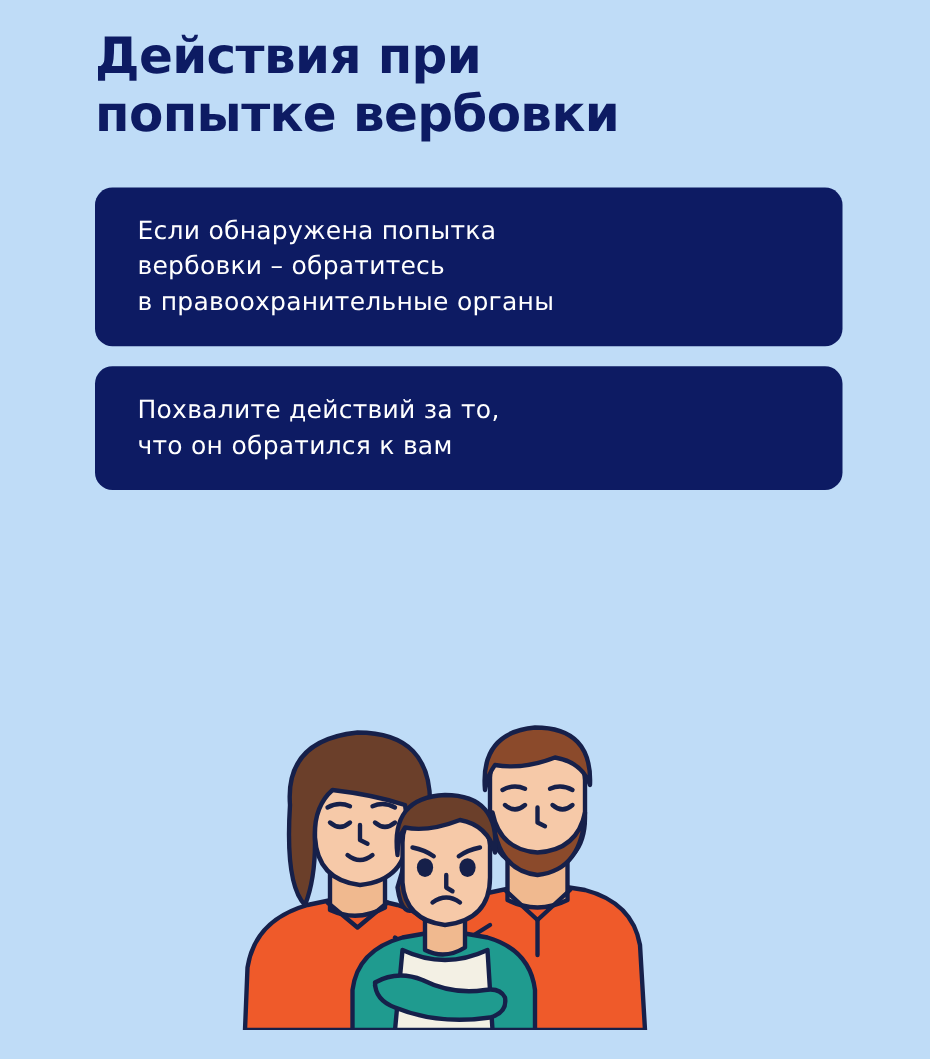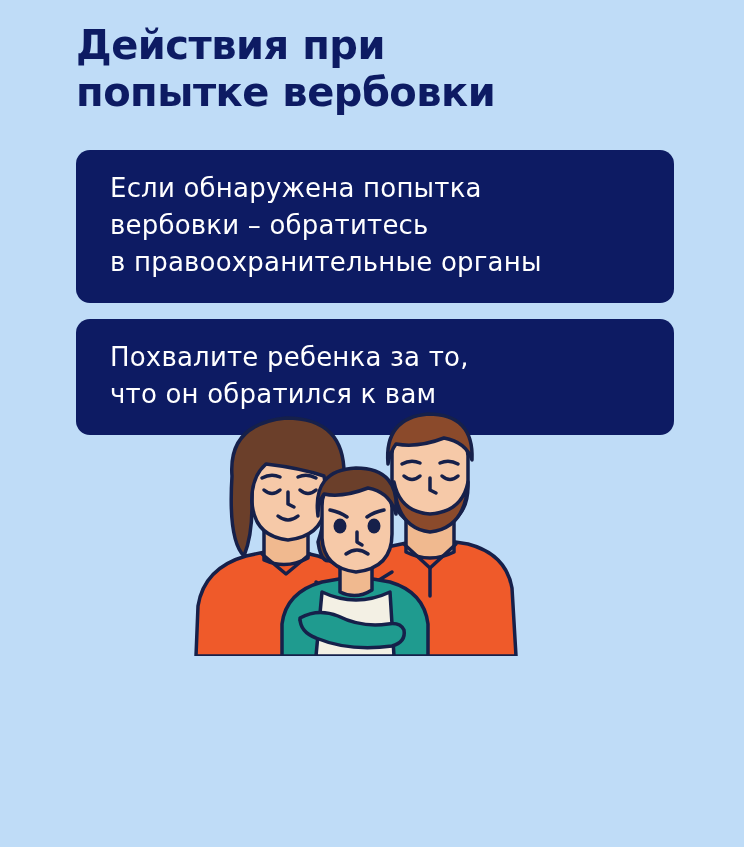--- a/index.html
+++ b/index.html
@@ -10,21 +10,21 @@
     width: 744px;
     height: 847px;
     background: #bfdcf7;
     font-family: "DejaVu Sans", sans-serif;
     overflow: hidden;
     position: relative;
   }
   .poster {
     position: relative;
     width: 744px;
-    height: 656px;
+    height: 824px;
     background: #bfdcf7;
     overflow: hidden;
   }
   .title {
     position: absolute;
     left: 76px;
     top: 22px;
     width: 600px;
     color: #0d1b63;
     font-family: "DejaVu Sans", sans-serif;
@@ -38,21 +38,21 @@
     position: absolute;
     left: 76px;
     top: 150px;
     width: 598px;
   }
   .card {
     background: #0d1b63;
     border-radius: 14px;
     color: #ffffff;
     font-family: "DejaVu Sans", sans-serif;
-    font-size: 26px;
+    font-size: 20px;
     line-height: 1.42;
     padding: 20px 28px 22px 34px;
     margin-bottom: 16px;
     white-space: pre-line;
     letter-spacing: 0.2px;
     box-sizing: border-box;
   }
   .card.c1 { min-height: 126px; }
   .card.c2 { min-height: 86px; }
   .card.c3 { min-height: 124px; }
@@ -76,21 +76,21 @@
 
 <div class="poster">
 
   <div class="title">Действия при
 попытке вербовки</div>
 
   <div class="cards">
     <div class="card c1">Если обнаружена попытка
 вербовки – обратитесь
 в правоохранительные органы</div>
-    <div class="card c2">Похвалите ребенка за то,
+    <div class="card c2">Похвалите действий за то,
 что он обратился к вам</div>
   </div>
 
   <div class="illustration">
     <svg viewBox="0 0 744 300" xmlns="http://www.w3.org/2000/svg" aria-hidden="true">
       <g stroke="#16204a" stroke-width="3.5" stroke-linejoin="round" stroke-linecap="round" fill="none">
 
         <path d="M352 300 L352 232 Q356 200 392 190 L430 182 L468 188 Q506 198 512 232 L516 300 Z" fill="#ef5a2a" stroke="#16204a"></path>
 
         <path d="M406 160 L406 196 Q430 208 454 196 L454 160 Z" fill="#f0b98f" stroke="#16204a"></path>

